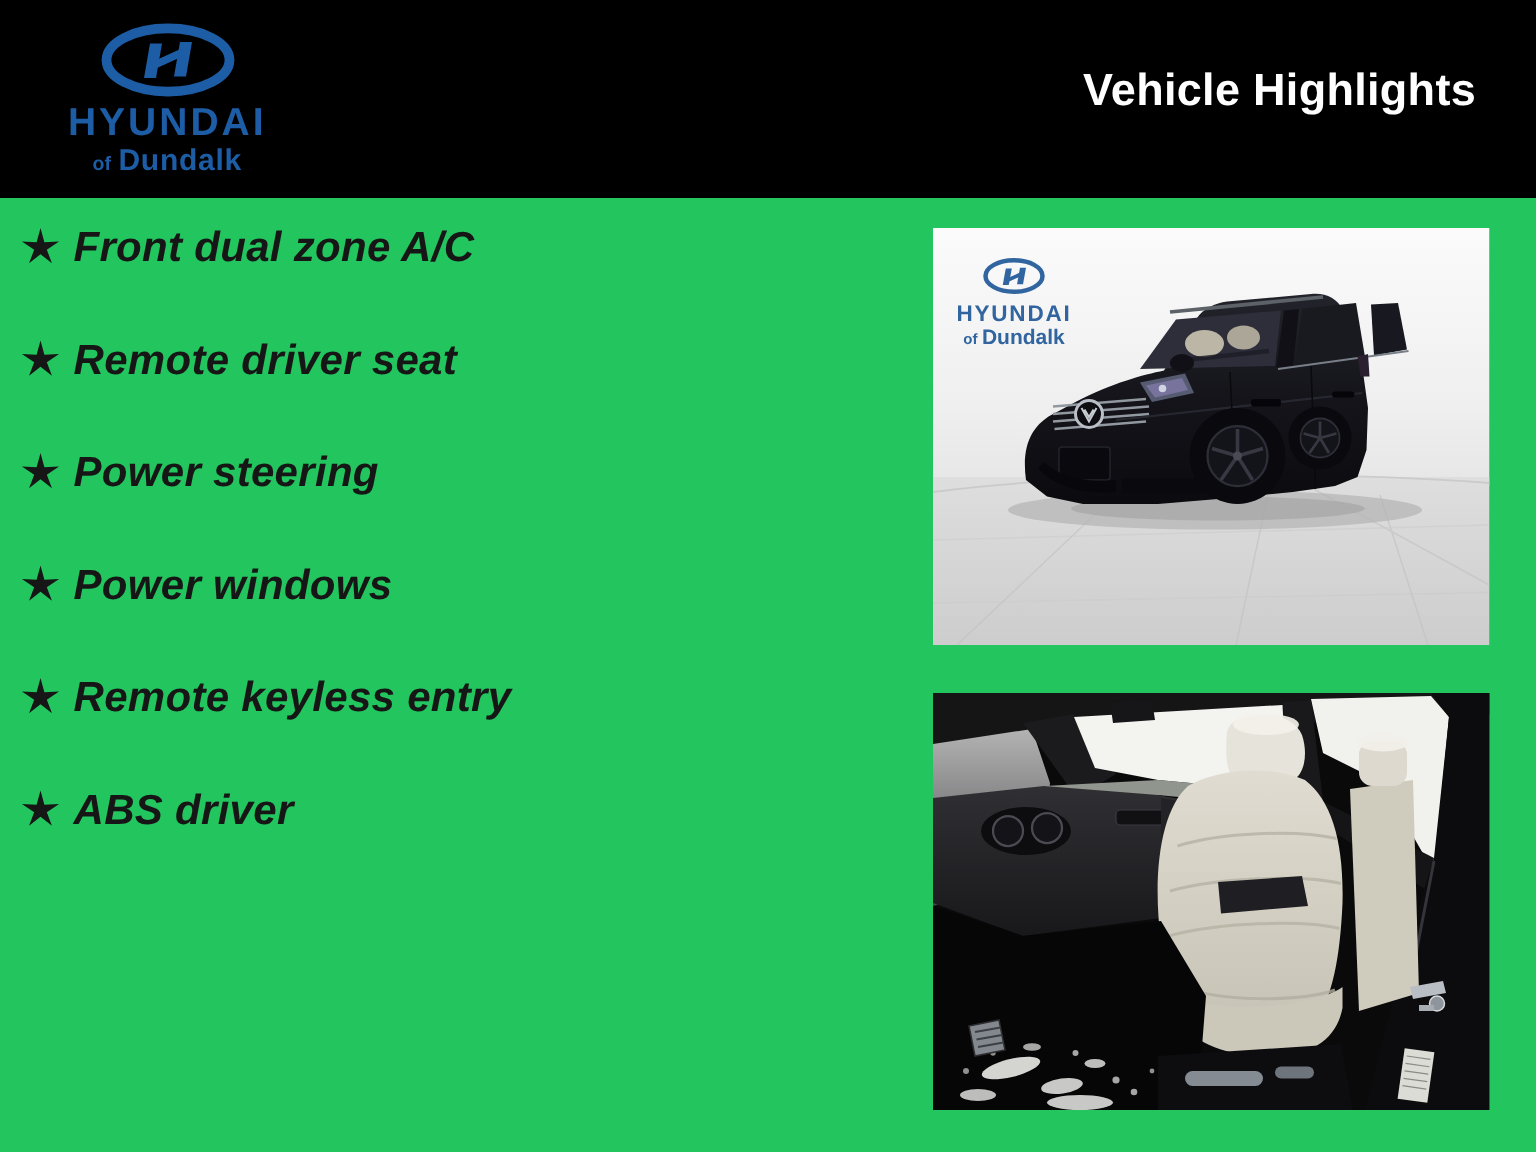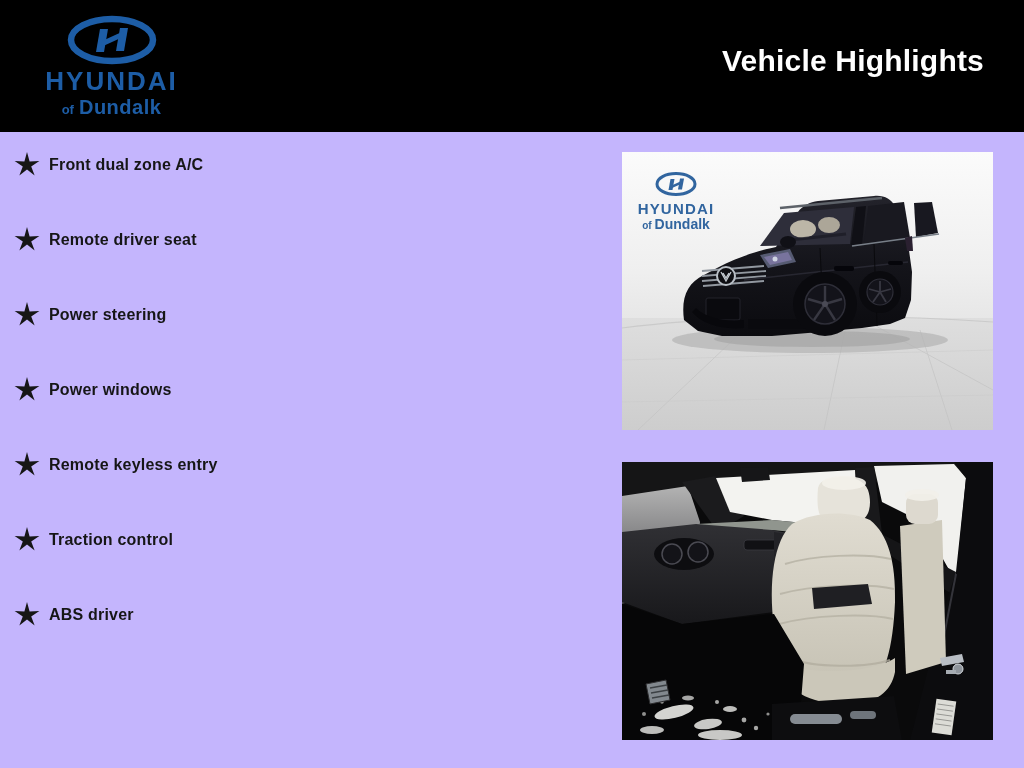--- a/index.html
+++ b/index.html
@@ -1,18 +1,18 @@
 <!DOCTYPE html>
 <html><head>
 <meta charset="utf-8">
 <style>
   html,body { margin:0; padding:0; background:#ffffff; }
   .page {
     position:relative; width:1024px; height:768px; overflow:hidden;
-    background:#c4b5fd; font-family:"Liberation Sans", sans-serif;
+    background:#22c55e; font-family:"Liberation Sans", sans-serif;
   }
 
   
   .header {
     position:absolute; top:0; left:0; width:1024px; height:132px;
     background:#000000; display:flex; align-items:center; justify-content:space-between;
   }
   .dealer-logo {
     margin-left:24px; width:175px; display:flex; flex-direction:column;
     align-items:center; line-height:1;
@@ -31,22 +31,22 @@
   }
 
   
   .features {
     list-style:none; position:absolute; left:12px; top:148px; margin:0; padding:0;
   }
   .feature { display:flex; align-items:flex-start; margin-bottom:41px; }
   .feature .star-wrap { flex:0 0 auto; width:26px; height:26px; margin:3px 9px 0 2px; }
   .feature .star-wrap svg { display:block; width:26px; height:26px; }
   .feature .txt {
-    font-size:16px; font-weight:700; color:#161616; line-height:34px;
-    max-width:455px; letter-spacing:0.2px;
+    font-size:28px; font-weight:700; color:#161616; line-height:34px;
+    max-width:455px; letter-spacing:0.2px;font-style:italic;
   }
 
   
   .photo { position:absolute; left:622px; margin:0; }
   .photo-exterior { top:152px; }
   .photo-interior { top:462px; }
   .photo svg { display:block; width:371px; height:278px; }
   .wm-brand { font-family:"Liberation Sans",sans-serif; font-size:15px; font-weight:700; letter-spacing:1.2px; fill:#31659f; }
   .wm-sub-of { font-family:"Liberation Sans",sans-serif; font-size:10px; font-weight:700; fill:#31659f; }
   .wm-sub-city { font-family:"Liberation Sans",sans-serif; font-size:14px; font-weight:700; fill:#31659f; }
@@ -108,28 +108,20 @@
         </span>
       <span class="txt">Power windows</span>
     </li>
     <li class="feature">
       <span class="star-wrap">
           <svg viewBox="0 0 100 92">
             <polygon fill="#161616" points="50,0 60,36.2 97.6,34.5 66.2,55.3 79.4,90.5 50,67 20.6,90.5 33.8,55.3 2.4,34.5 40,36.2"></polygon>
           </svg>
         </span>
       <span class="txt">Remote keyless entry</span>
-    </li>
-    <li class="feature">
-      <span class="star-wrap">
-          <svg viewBox="0 0 100 92">
-            <polygon fill="#161616" points="50,0 60,36.2 97.6,34.5 66.2,55.3 79.4,90.5 50,67 20.6,90.5 33.8,55.3 2.4,34.5 40,36.2"></polygon>
-          </svg>
-        </span>
-      <span class="txt">Traction control</span>
     </li>
     <li class="feature">
       <span class="star-wrap">
           <svg viewBox="0 0 100 92">
             <polygon fill="#161616" points="50,0 60,36.2 97.6,34.5 66.2,55.3 79.4,90.5 50,67 20.6,90.5 33.8,55.3 2.4,34.5 40,36.2"></polygon>
           </svg>
         </span>
       <span class="txt">ABS driver</span>
     </li>
   </ul>

